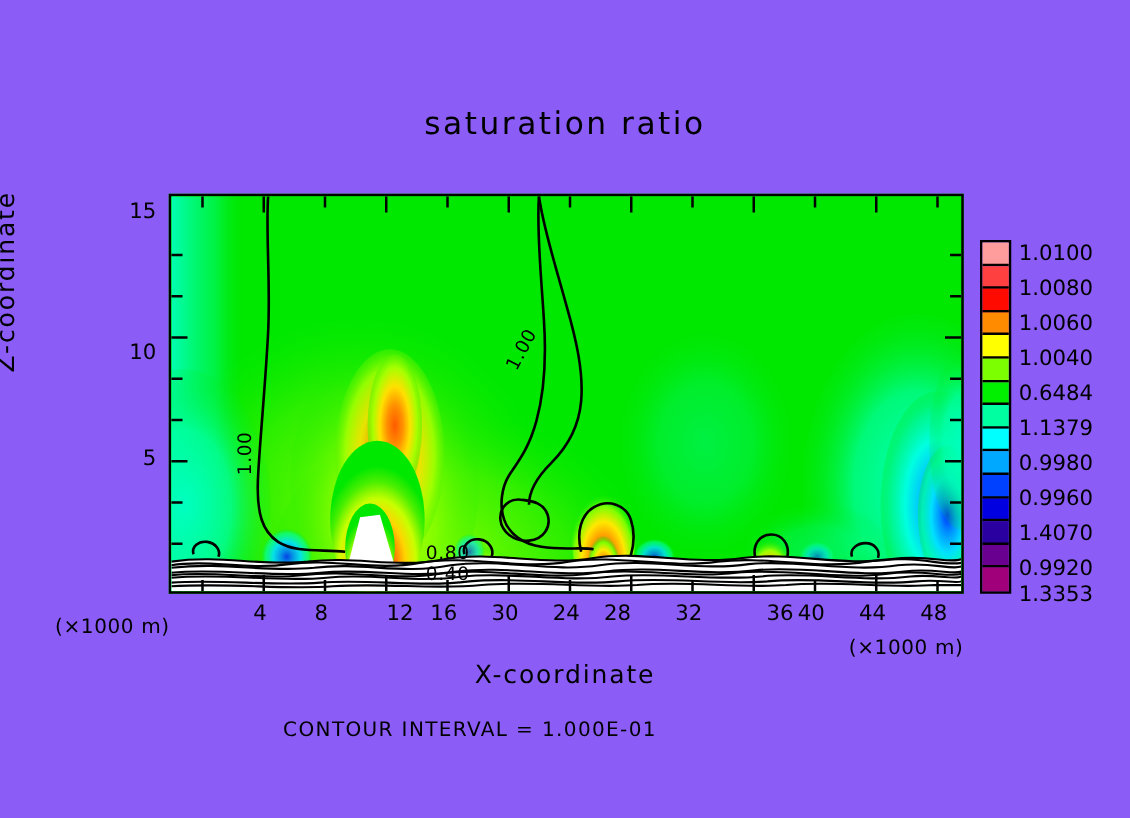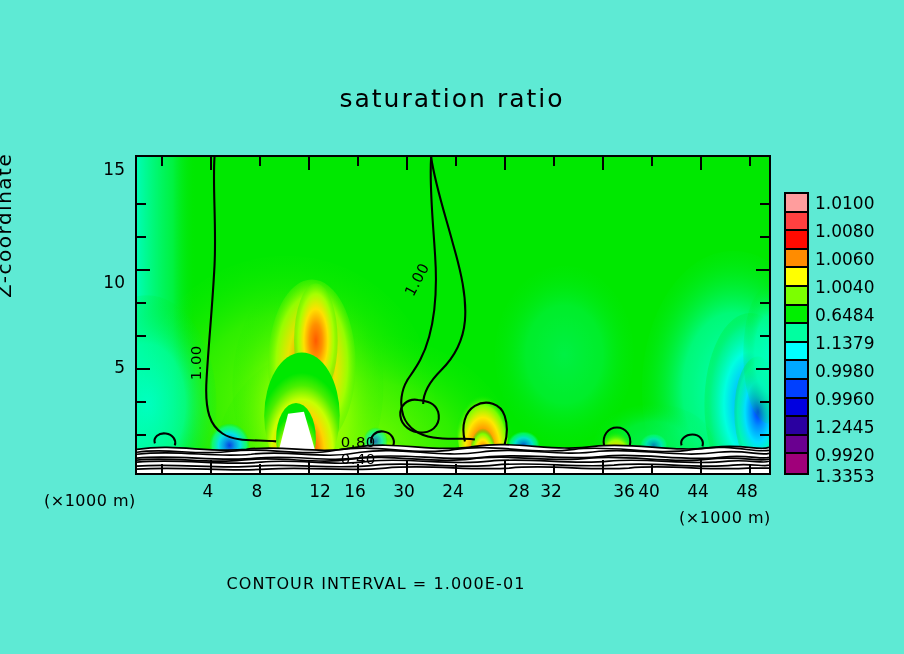--- a/index.html
+++ b/index.html
@@ -1,18 +1,18 @@
 <!DOCTYPE html>
 <html><head>
 <meta charset="utf-8">
 <style>
   html,body{margin:0;padding:0;background:#ffffff;}
   body{width:904px;height:654px;overflow:hidden;
        font-family:"DejaVu Sans","Liberation Sans",sans-serif;color:#000;}
-  #page{position:relative;width:904px;height:654px;background:#5eead4;}
+  #page{position:relative;width:904px;height:654px;background:#8b5cf6;}
 
   .ttl{position:absolute;left:0;top:84px;width:904px;text-align:center;
        font-size:25px;letter-spacing:2.0px;color:#000;}
 
   
   #plot{position:absolute;left:135px;top:155px;width:636px;height:320px;
         border:2px solid #000;box-sizing:border-box;overflow:hidden;background:#00e800;}
   #field{position:absolute;left:0;top:0;width:100%;height:100%;}
 
   .tick{position:absolute;background:#000;}
@@ -256,32 +256,33 @@
     <div class="tick tk-rgt" style="top:244px"></div>
     <div class="tick tk-rgt" style="top:277px"></div>
   </div>
 
   <div class="xlab" style="left:188px">4</div>
   <div class="xlab" style="left:237px">8</div>
   <div class="xlab" style="left:300px">12</div>
   <div class="xlab" style="left:335px">16</div>
   <div class="xlab" style="left:384px">30</div>
   <div class="xlab" style="left:433px">24</div>
-  <div class="xlab" style="left:499px">28</div>
+  <div class="xlab" style="left:474px">28</div>
   <div class="xlab" style="left:531px">32</div>
   <div class="xlab" style="left:604px">36</div>
   <div class="xlab" style="left:629px">40</div>
   <div class="xlab" style="left:678px">44</div>
   <div class="xlab" style="left:727px">48</div>
 
   <div class="ylab" style="top:357px">5</div>
   <div class="ylab" style="top:272px">10</div>
   <div class="ylab" style="top:159px">15</div>
 
   <div class="axname" id="yaxisname">Z-coordinate</div>
+  <div class="axname" id="xaxisname">X-coordinate</div>
   <div class="units" id="unitsL">(×1000 m)</div>
   <div class="units" id="unitsR">(×1000 m)</div>
   <div id="cint">CONTOUR INTERVAL = 1.000E-01</div>
 
   <div id="cbar">
       <div class="cband" style="background: rgb(255, 157, 157); height: 18.6px;"></div>
       <div class="cband" style="background: rgb(255, 64, 64); height: 18.6px;"></div>
       <div class="cband" style="background: rgb(255, 10, 0); height: 18.6px;"></div>
       <div class="cband" style="background: rgb(255, 140, 0); height: 18.6px;"></div>
       <div class="cband" style="background: rgb(255, 255, 0); height: 18.6px;"></div>
@@ -298,17 +299,17 @@
     </div>
 
   <div class="clab" style="top:193px">1.0100</div>
   <div class="clab" style="top:221px">1.0080</div>
   <div class="clab" style="top:249px">1.0060</div>
   <div class="clab" style="top:277px">1.0040</div>
   <div class="clab" style="top:305px">0.6484</div>
   <div class="clab" style="top:333px">1.1379</div>
   <div class="clab" style="top:361px">0.9980</div>
   <div class="clab" style="top:389px">0.9960</div>
-  <div class="clab" style="top:417px">1.2445</div>
+  <div class="clab" style="top:417px">1.4070</div>
   <div class="clab" style="top:445px">0.9920</div>
   <div class="clab" style="top:466px">1.3353</div>
 
 </div>
 
 </body></html>

